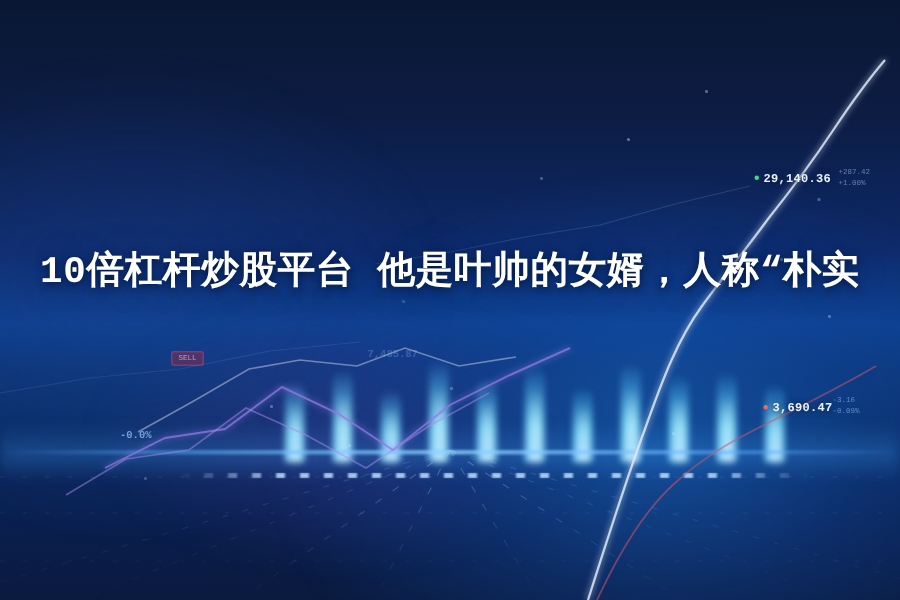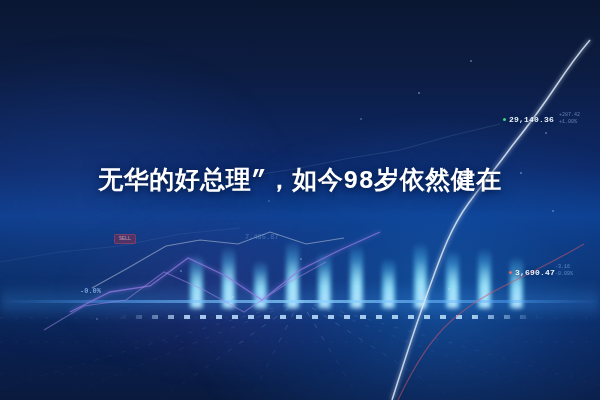--- a/index.html
+++ b/index.html
@@ -332,16 +332,16 @@
     <div>-0.09%</div>
   </div>
 
   <div class="pct-label" style="left:80px;top:287px;">-0.0%</div>
 
   <div class="faint-num" style="left:245px;top:233px;">7,485.87</div>
 
   <div class="tag-badge" style="left:114px;top:234px;">SELL</div>
 
   <div class="headline">
-    <span class="ln">无华的好总理”，如今98岁依然健在</span>
+    <span class="ln">10倍杠杆炒股平台 他是叶帅的女婿，人称“朴实</span>
   </div>
 
 </div>
 
 </body></html>

